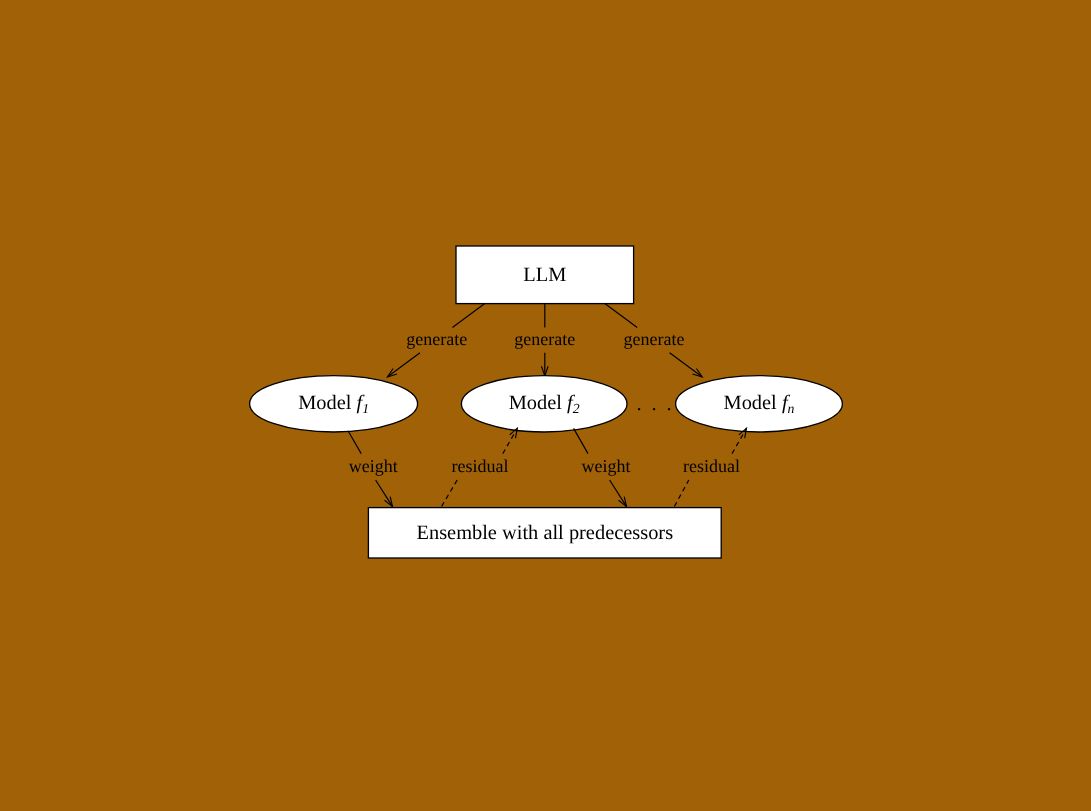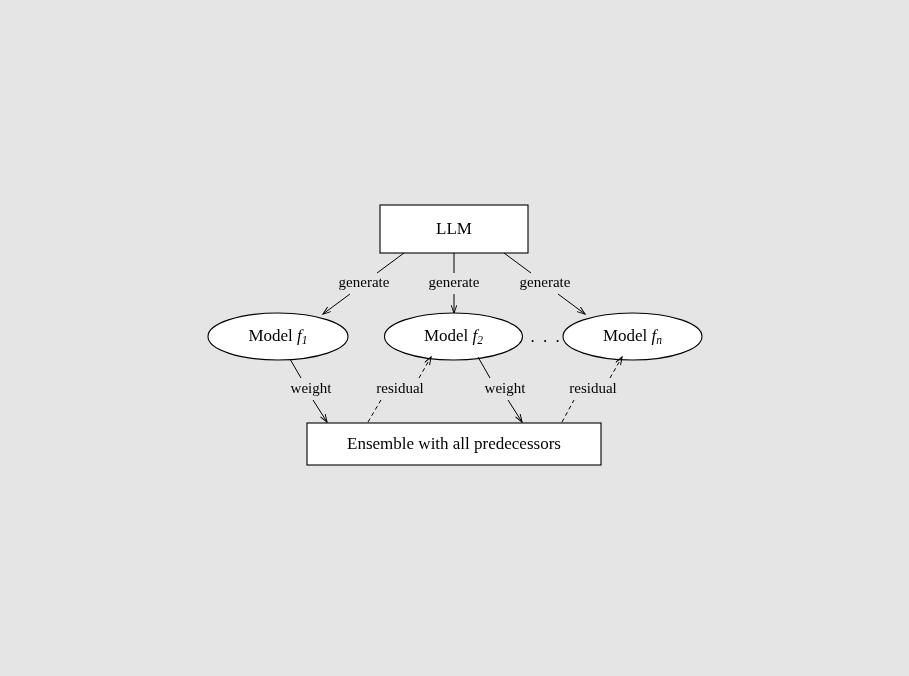--- a/index.html
+++ b/index.html
@@ -4,21 +4,21 @@
 <style>
   html, body {
     margin: 0;
     padding: 0;
     background: #ffffff;
   }
   #canvas {
     position: relative;
     width: 909px;
     height: 676px;
-    background: #e5e5e5;
+    background: #a16207;
     overflow: hidden;
     font-family: "Liberation Serif", "DejaVu Serif", serif;
   }
   #diagram-svg {
     position: absolute;
     left: 0;
     top: 0;
     width: 909px;
     height: 676px;
   }

